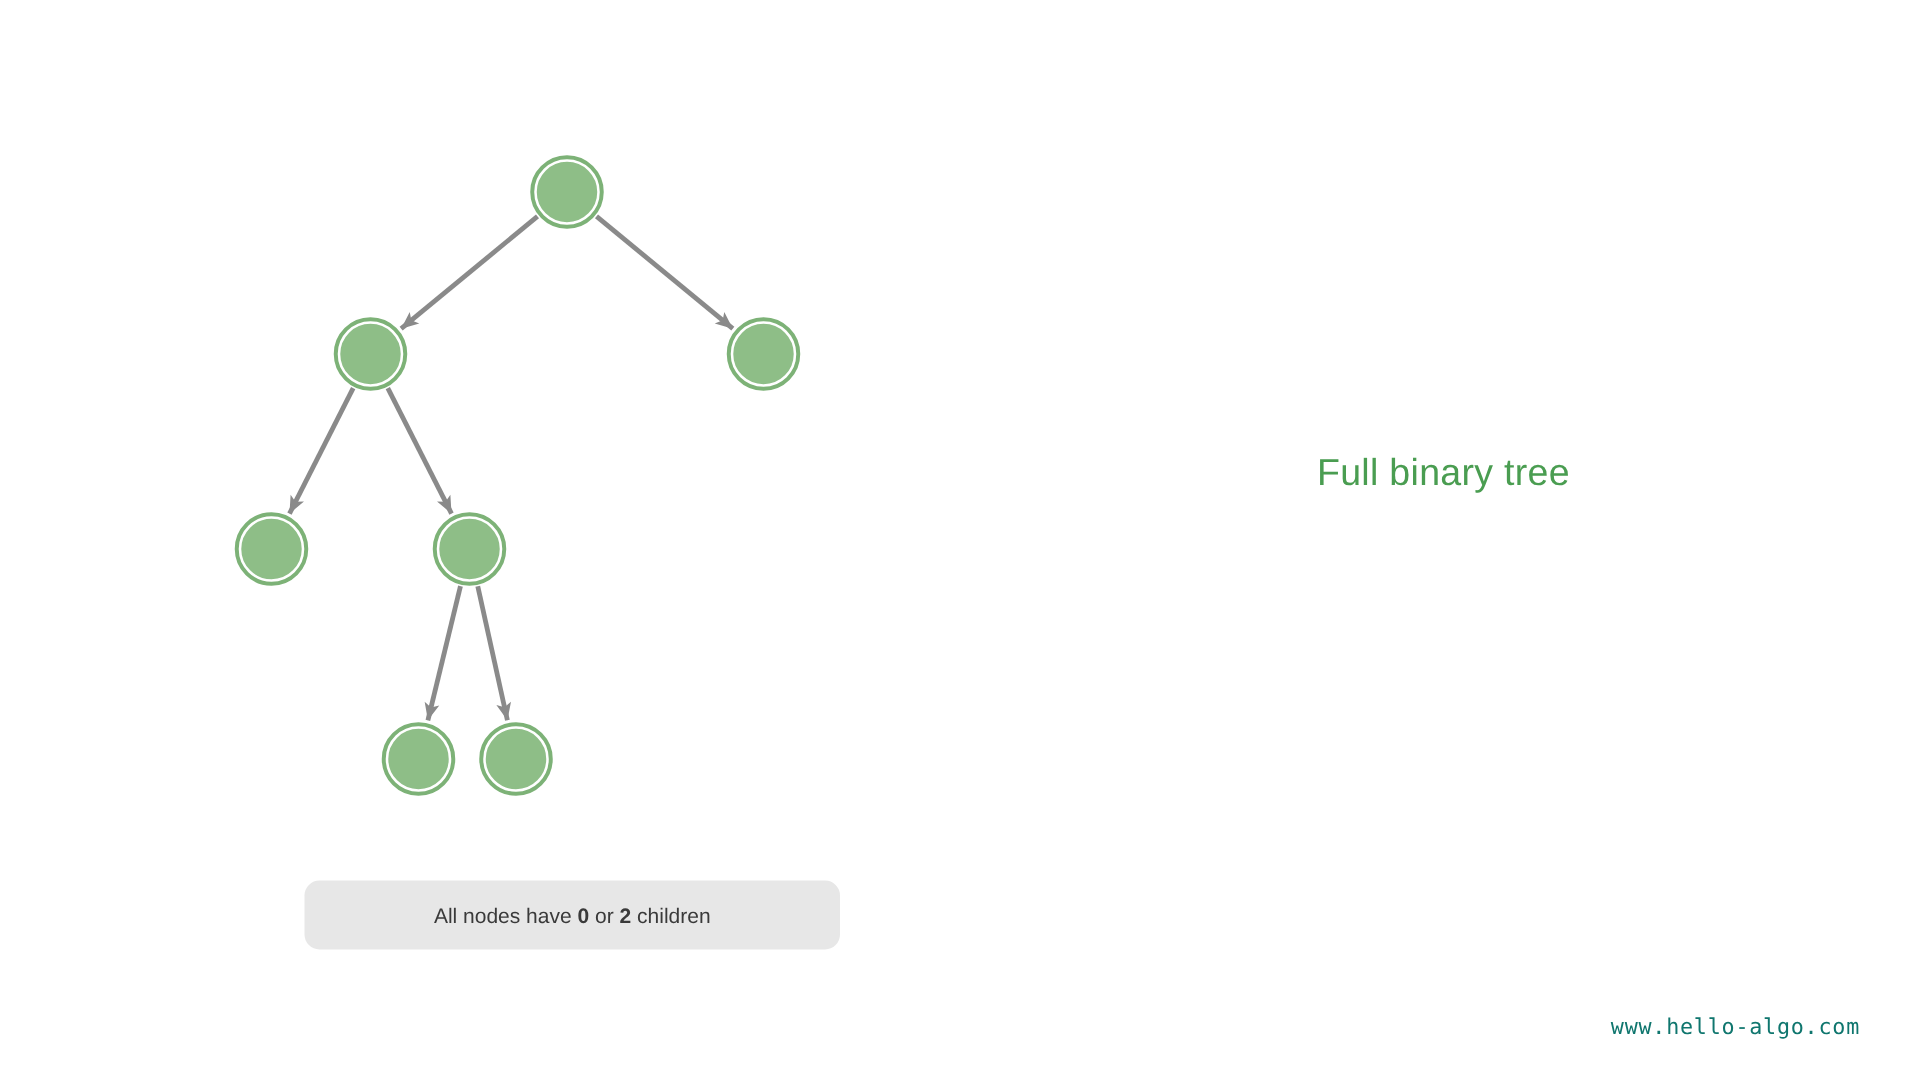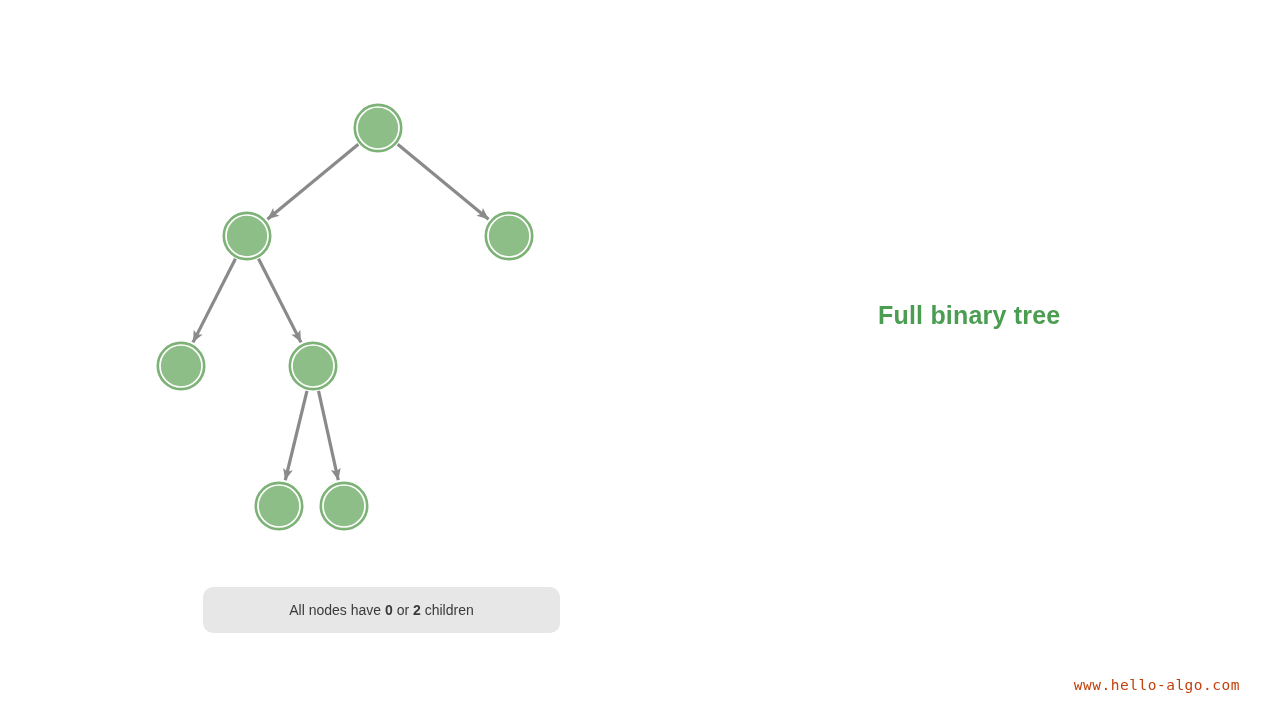--- a/index.html
+++ b/index.html
@@ -18,21 +18,21 @@
   .tree-svg {
     position: absolute;
     left: 0;
     top: 0;
   }
   .diagram-title {
     position: absolute;
     left: 878px;
     top: 301px;
     font-size: 25px;
-    font-weight: bold;
+    font-weight: normal;
     letter-spacing: 0.2px;
     white-space: nowrap;
   }
   .caption-box {
     position: absolute;
     left: 203px;
     top: 587px;
     width: 357px;
     height: 46px;
     background: #e7e7e7;
@@ -107,15 +107,15 @@
         </g>
       </g>
   </svg>
 
   <div class="diagram-title" style="color: rgb(74, 157, 81);">Full binary tree</div>
 
   <div class="caption-box" style="background: rgb(231, 231, 231); color: rgb(58, 58, 58);">
     <span>All nodes have </span><b>0</b><span> or </span><b>2</b><span> children</span>
   </div>
 
-  <div class="watermark" style="color: #c2410c;">www.hello-algo.com</div>
+  <div class="watermark" style="color: #0f766e;">www.hello-algo.com</div>
 
 </div>
 
 </body></html>

